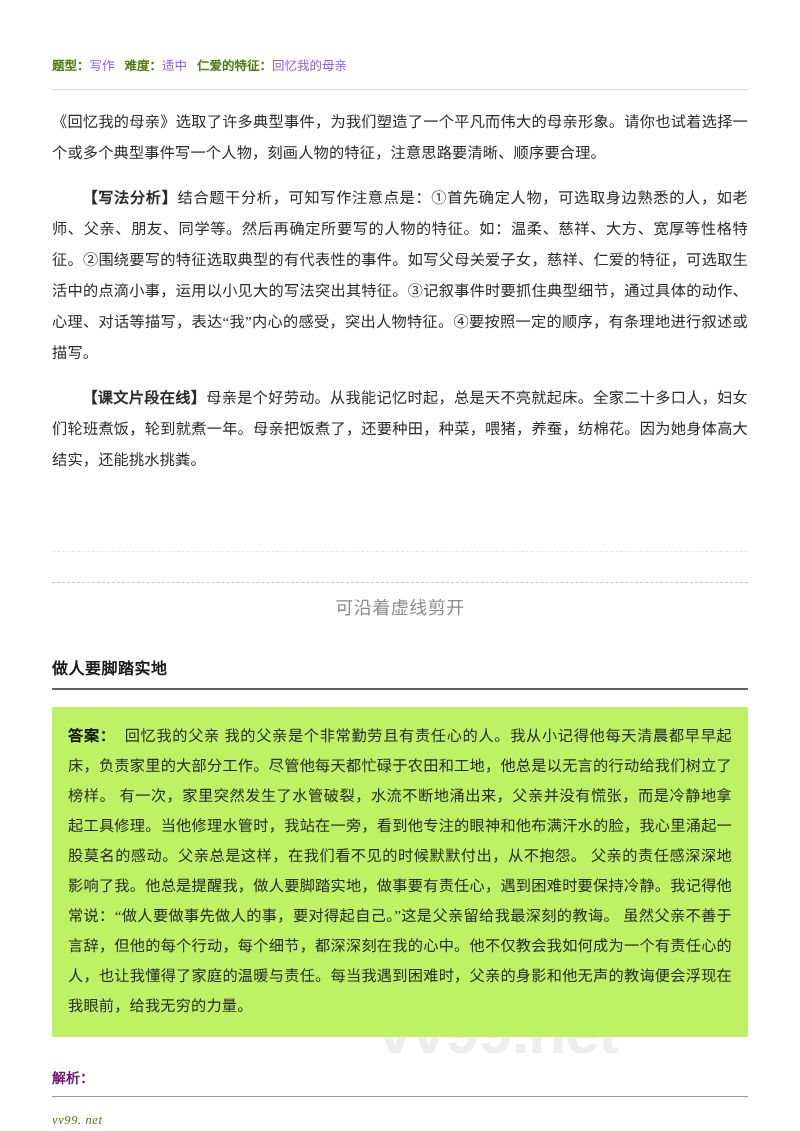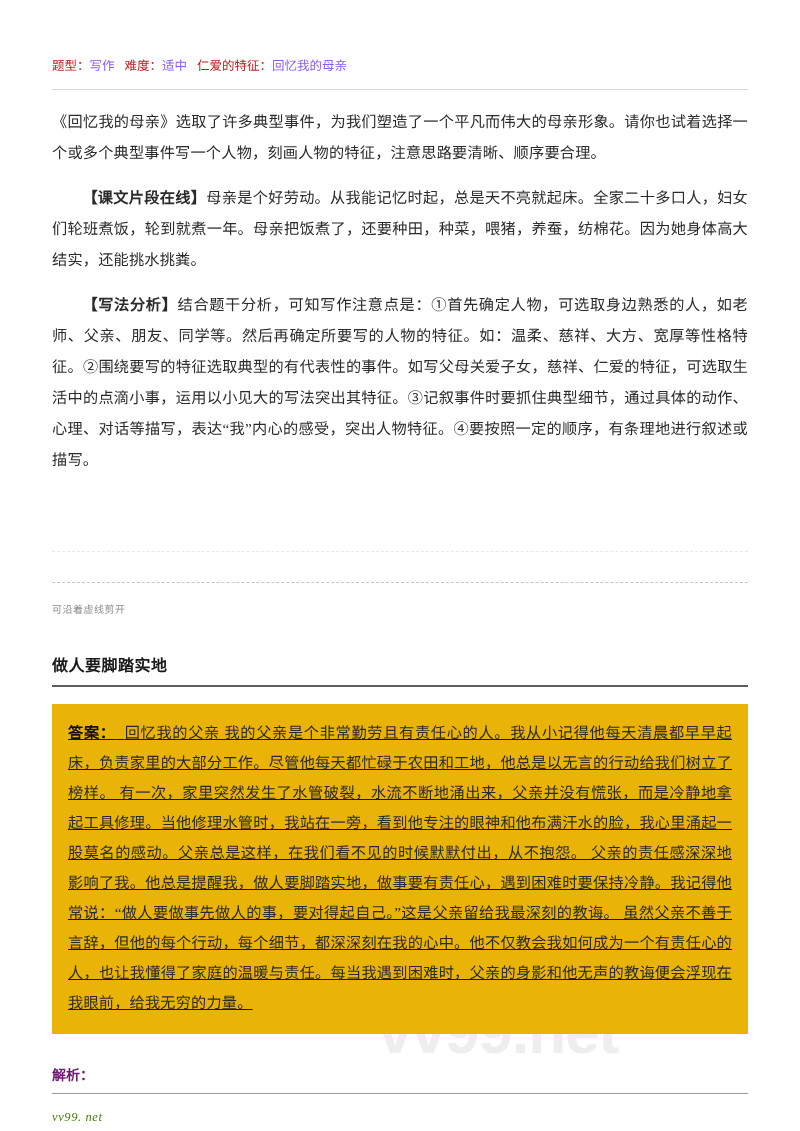--- a/index.html
+++ b/index.html
@@ -45,22 +45,22 @@
   
   .meta-bar {
     padding-top: 58px;
     font-size: 12.5px;
     color: #8a8a8a;
     font-family: "Liberation Serif", "DejaVu Serif", serif;
     line-height: 1.4;
     white-space: nowrap;
   }
   .meta-key {
-    font-weight: normal;
-    color: #b91c1c;
+    font-weight: bold;
+    color: #4d7c0f;
     text-align: center;
   }
   .meta-val {
     color: #8b5cf6;
   }
   .meta-gap { display: inline-block; width: 10px; }
 
   .rule-head {
     margin-top: 13px;
     border-top: 1px solid #d8d8d8;
@@ -94,47 +94,47 @@
     border-top: 1px dashed #e9e9e9;
     height: 0;
     margin: 0;
   }
   .dash-strong {
     border-top: 1px dashed #c6c6c6;
     height: 0;
     margin-top: 30px;
   }
   .cut-label {
-    font-size: 10px;
+    text-align: center;
+    font-size: 18px;
     color: #8d8d8d;
-    margin-top: 18px;
+    margin-top: 10px;
     letter-spacing: 0.5px;
   }
 
   
   .answer-section { margin-top: 36px; }
   .section-title {
     font-family: "Liberation Sans", "DejaVu Sans", sans-serif;
     font-size: 16px;
     font-weight: bold;
     color: #1a1a1a;
     letter-spacing: 0.5px;
   }
   .rule-section {
     margin-top: 9px;
     border-top: 2px solid #5f5f5f;
     height: 0;
   }
 
   .answer-box {
     margin-top: 17px;
-    background: #eab308;
+    background: #bef264;
     padding: 14px 16px 16px 16px;
     box-sizing: border-box;
-    text-decoration: underline;
   }
   .answer-text {
     font-size: 15.2px;
     line-height: 30px;
     color: #2b2b2b;
     text-align: justify;
     text-justify: inter-ideograph;
     margin: 0;
     letter-spacing: 0.2px;
   }
@@ -177,23 +177,23 @@
 
     <div class="meta-bar">
       <span class="meta-key">题型：</span><span class="meta-val">写作</span><span class="meta-gap"></span><span class="meta-key">难度：</span><span class="meta-val">适中</span><span class="meta-gap"></span><span class="meta-key">仁爱的特征：</span><span class="meta-val">回忆我的母亲</span>
     </div>
     <div class="rule-head"></div>
 
     <div class="q-block">
 
       <p class="para">《回忆我的母亲》选取了许多典型事件，为我们塑造了一个平凡而伟大的母亲形象。请你也试着选择一个或多个典型事件写一个人物，刻画人物的特征，注意思路要清晰、顺序要合理。</p>
 
+      <p class="para indent"><span class="tag">【写法分析】</span><span>结合题干分析，可知写作注意点是：①首先确定人物，可选取身边熟悉的人，如老师、父亲、朋友、同学等。然后再确定所要写的人物的特征。如：温柔、慈祥、大方、宽厚等性格特征。②围绕要写的特征选取典型的有代表性的事件。如写父母关爱子女，慈祥、仁爱的特征，可选取生活中的点滴小事，运用以小见大的写法突出其特征。③记叙事件时要抓住典型细节，通过具体的动作、心理、对话等描写，表达“我”内心的感受，突出人物特征。④要按照一定的顺序，有条理地进行叙述或描写。</span></p>
+
       <p class="para indent"><span class="tag">【课文片段在线】</span><span>母亲是个好劳动。从我能记忆时起，总是天不亮就起床。全家二十多口人，妇女们轮班煮饭，轮到就煮一年。母亲把饭煮了，还要种田，种菜，喂猪，养蚕，纺棉花。因为她身体高大结实，还能挑水挑粪。</span></p>
-
-      <p class="para indent"><span class="tag">【写法分析】</span><span>结合题干分析，可知写作注意点是：①首先确定人物，可选取身边熟悉的人，如老师、父亲、朋友、同学等。然后再确定所要写的人物的特征。如：温柔、慈祥、大方、宽厚等性格特征。②围绕要写的特征选取典型的有代表性的事件。如写父母关爱子女，慈祥、仁爱的特征，可选取生活中的点滴小事，运用以小见大的写法突出其特征。③记叙事件时要抓住典型细节，通过具体的动作、心理、对话等描写，表达“我”内心的感受，突出人物特征。④要按照一定的顺序，有条理地进行叙述或描写。</span></p>
 
     </div>
 
     <div class="spacer-block"></div>
     <div class="dash-faint"></div>
     <div class="dash-strong"></div>
     <div class="cut-label">可沿着虚线剪开</div>
 
     <div class="answer-section">
 

